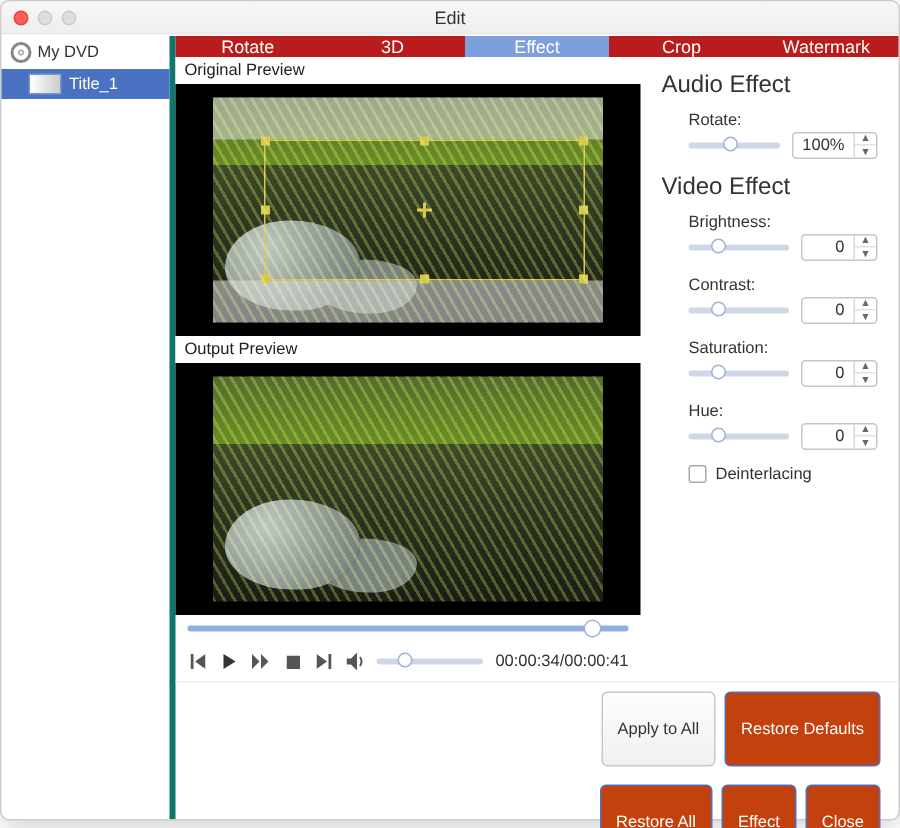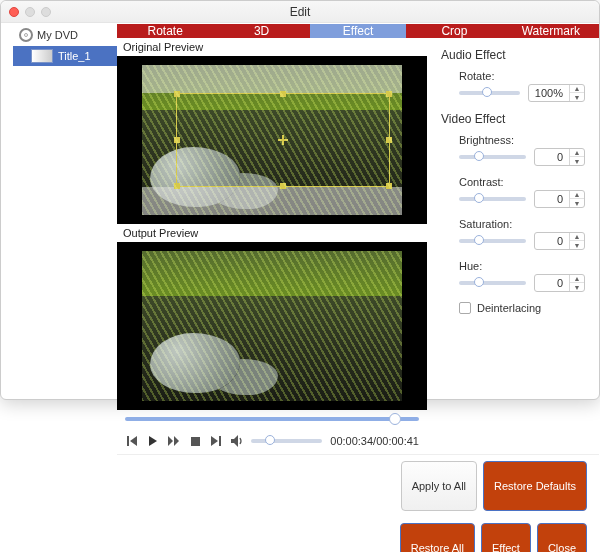--- a/index.html
+++ b/index.html
@@ -1,28 +1,28 @@
 <!DOCTYPE html>
 <html><head>
 <meta charset="utf-8">
 <style>
   * { box-sizing: border-box; margin: 0; padding: 0; font-family: -apple-system, "Helvetica Neue", Arial, sans-serif; }
   body { background: #fff; width: 600px; height: 552px; overflow: hidden; }
-  .window { width: 600px; height: 400px; border: 1px solid #ccc; border-radius: 6px; background: #fff; position: relative; box-shadow: 0 4px 18px rgba(0,0,0,0.18); }
+  .window { width: 600px; height: 547px; border: 1px solid #ccc; border-radius: 6px; background: #fff; position: relative; box-shadow: 0 4px 18px rgba(0,0,0,0.18); }
 
   
   .titlebar { height: 22px; display: flex; align-items: center; position: relative; border-bottom: 1px solid #e5e5e5; background: linear-gradient(#f7f7f7,#eee); border-radius: 6px 6px 0 0;}
   .traffic { display:flex; gap:6px; padding-left:8px; }
   .dot { width:10px; height:10px; border-radius:50%; }
   .dot.red{background:#ff5f56;border:1px solid #e04640;}
   .dot.grey{background:#ddd;border:1px solid #ccc;}
   .title { position:absolute; left:0; right:0; text-align:center; font-size:12px; color:#333;}
 
   
-  .sidebar { position:absolute; top:23px; left:12px; width:116px; bottom:0; border-right:2px solid #0f766e;text-align:right;}
+  .sidebar { position:absolute; top:23px; left:0; width:116px; bottom:0; border-right:4px solid #0f766e;text-align:right;}
   .disc-row { display:flex; align-items:center; gap:4px; padding:4px 6px; font-size:11px; color:#333;}
   .disc-icon { width:14px; height:14px; border:2px solid #888; border-radius:50%; position:relative;}
   .disc-icon::after{content:"";position:absolute;inset:3px;border:1px solid #aaa;border-radius:50%;}
   .title-row { display:flex; align-items:center; gap:5px; padding:3px 6px 3px 18px; font-size:11px; background:#4b72c2; color:#fff;}
   .thumb { width:22px; height:14px; background:linear-gradient(90deg,#fff,#ccc); border:1px solid #7a93c8;}
 
   
   .main { position:absolute; top:23px; left:116px; right:0; bottom:0; display:flex; flex-direction:column;}
 
   
@@ -56,21 +56,21 @@
   .playbar { height:26px; display:flex; align-items:center; gap:8px; padding:0 8px; font-size:11px; color:#333;}
   .pbicons { display:flex; gap:7px; align-items:center;}
   .pbicons span{display:inline-flex;align-items:center;justify-content:center;width:14px;height:14px;color:#555;}
   .volwrap{display:flex;align-items:center;gap:6px;flex:1;}
   .vtrack{flex:1;max-width:90px;height:4px;background:#cfd7e6;border-radius:2px;position:relative;}
   .vknob{position:absolute;left:20%;top:-4px;width:10px;height:10px;background:#fff;border:1px solid #9bb2dc;border-radius:50%;}
   .timecode{font-variant-numeric:tabular-nums;}
 
   
   .fx { flex:1; padding:10px 14px 0 14px; font-size:11px; color:#333;}
-  .fx h4{font-size:12px;font-weight:400;margin-bottom:8px;}
+  .fx h4{font-size:16px;font-weight:400;margin-bottom:8px;}
   .fxrow{margin-bottom:10px;}
   .fxlabel{display:block;margin-bottom:2px;}
   .sliderrow{display:flex;align-items:center;gap:8px;padding-left:18px;}
   .hslider{flex:1;max-width:78px;height:4px;background:#cfd7e6;border-radius:2px;position:relative;}
   .hslider .knob{position:absolute;top:-4px;width:10px;height:10px;background:#fff;border:1px solid #9bb2dc;border-radius:50%;}
   .numbox{display:flex;align-items:center;border:1px solid #c6c6c6;border-radius:3px;height:18px;}
   .numbox span{padding:0 6px;font-size:11px;min-width:34px;text-align:right;}
   .steppers{display:flex;flex-direction:column;border-left:1px solid #d6d6d6;}
   .steppers div{width:14px;height:8px;display:flex;align-items:center;justify-content:center;font-size:7px;color:#666;line-height:1;}
   .steppers div:first-child{border-bottom:1px solid #e2e2e2;}

